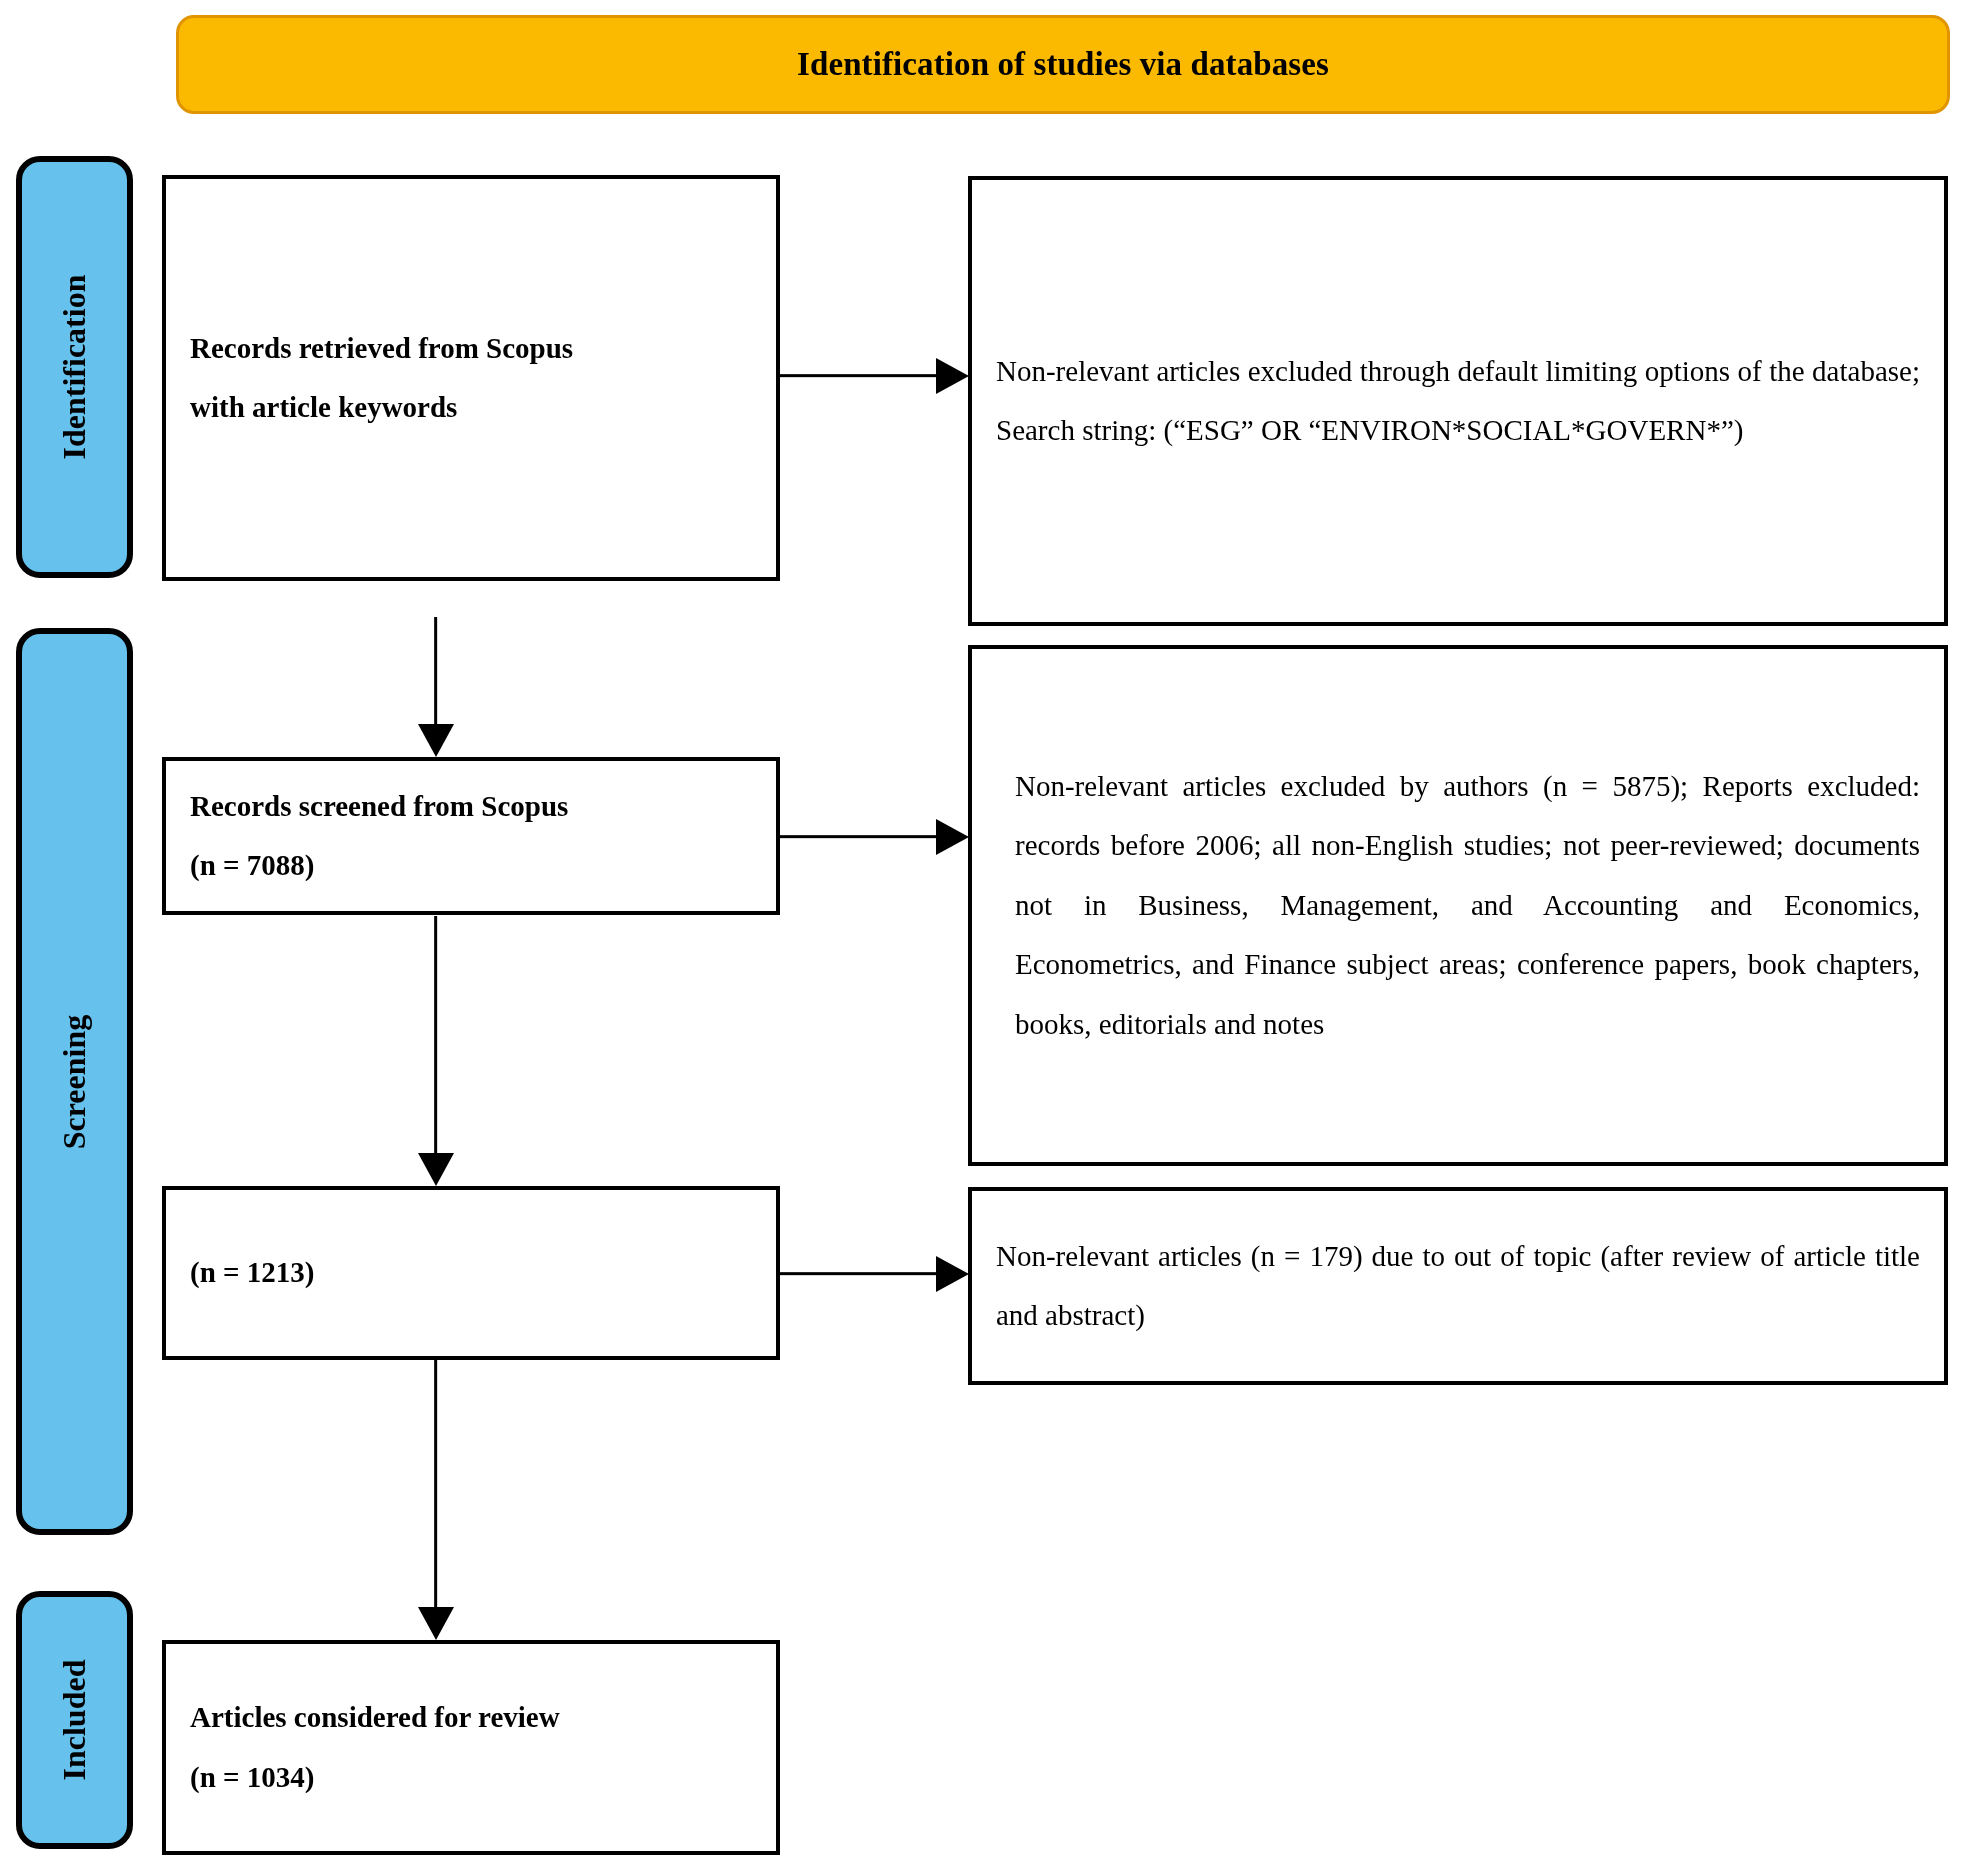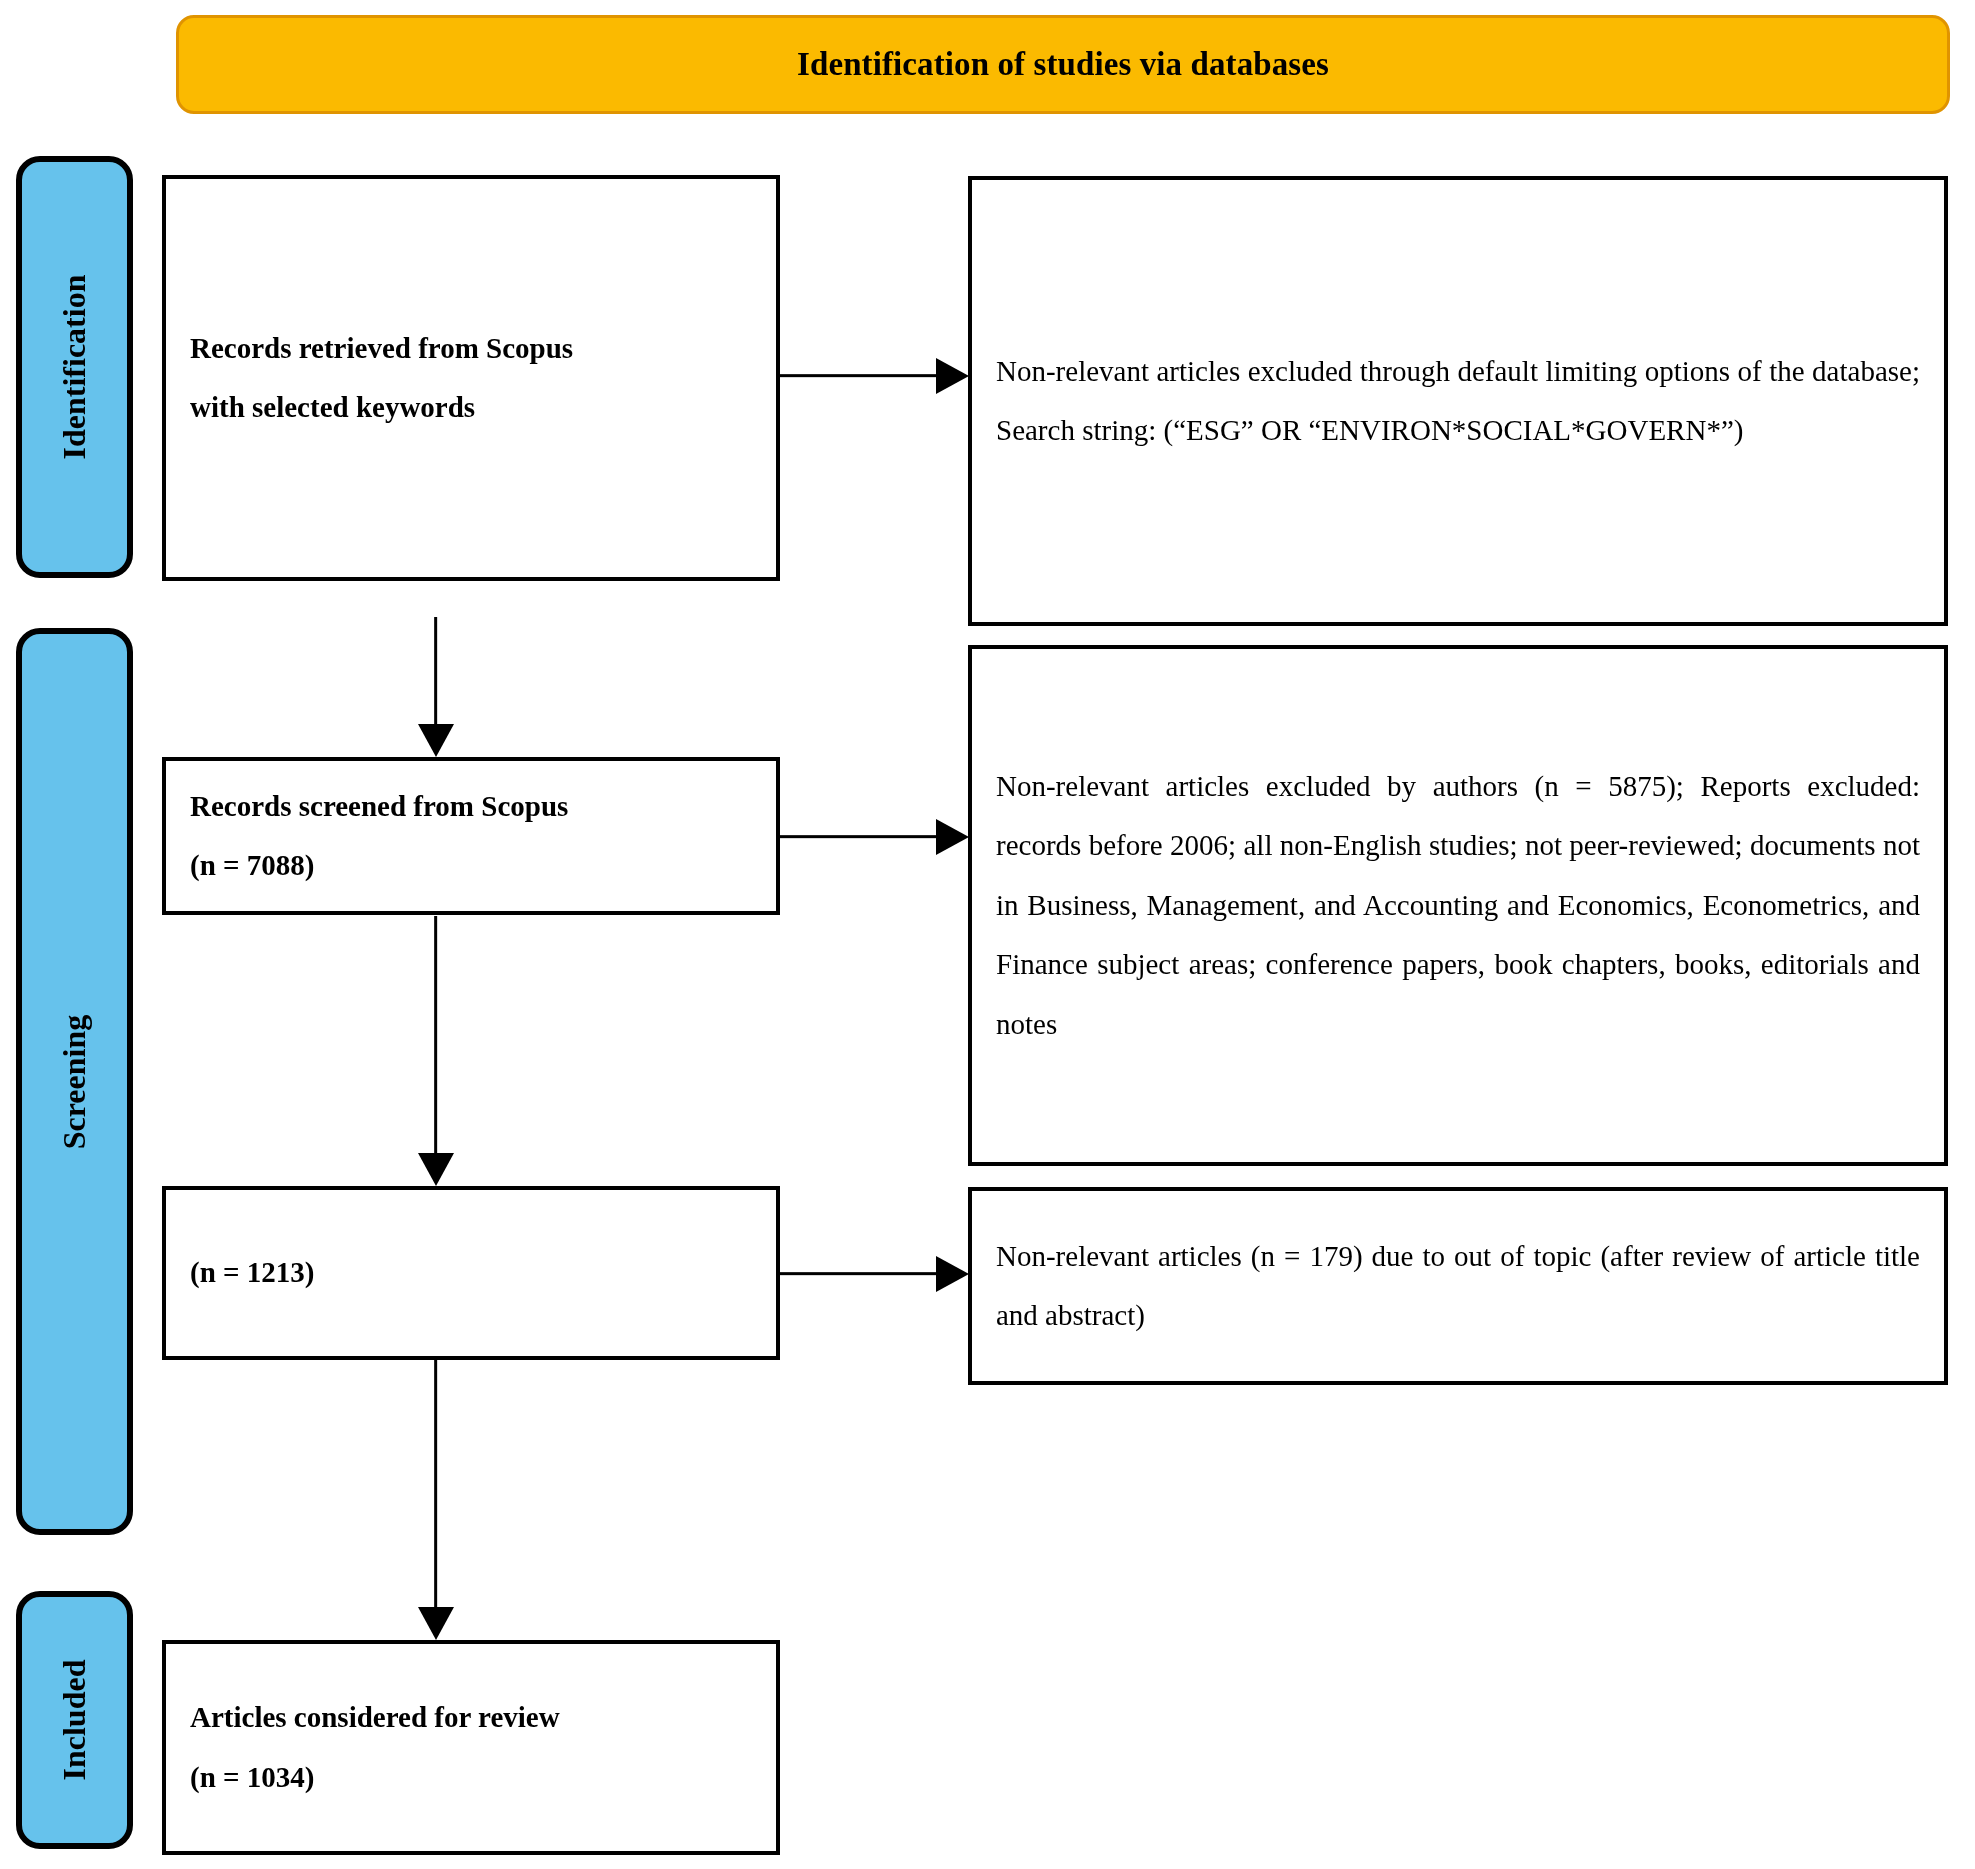--- a/index.html
+++ b/index.html
@@ -86,21 +86,21 @@
   .flow-box .btext .nl { display: block; font-weight: bold; }
 
   
   #box-retrieved { left: 162px;  top: 175px;  width: 618px; height: 406px; }
   #box-screened  { left: 162px;  top: 757px; width: 618px; height: 158px; }
   #box-assessed  { left: 162px;  top: 1186px; width: 618px; height: 174px; }
   #box-included  { left: 162px;  top: 1640px; width: 618px; height: 215px; }
 
   
   #box-excl-default   { left: 968px; top: 176px;  width: 980px; height: 450px; }
-  #box-excl-authors   { left: 968px; top: 645px; width: 980px; height: 521px; }
+  #box-excl-authors   { left: 968px; top: 645px; width: 980px; height: 521px; padding-left: 19px; }
   #box-excl-nonrel    { left: 968px; top: 1187px; width: 980px; height: 198px; }
 
   
   .arrow-h, .arrow-v {
     position: absolute;
   }
   .arrow-h .shaft {
     position: absolute;
     left: 0;
     top: 50%;
@@ -160,21 +160,21 @@
   <div class="stage-label" id="label-screening">
     <span class="vtext">Screening</span>
   </div>
   <div class="stage-label" id="label-included">
     <span class="vtext">Included</span>
   </div>
 
   <div class="flow-box" id="box-retrieved">
     <div class="btext">
       <span class="nl">Records retrieved from Scopus</span>
-      <span class="nl">with selected keywords</span>
+      <span class="nl">with article keywords</span>
     </div>
   </div>
 
   <div class="flow-box" id="box-screened">
     <div class="btext no-justify">
       <span class="nl">Records screened from Scopus</span>
       <span class="nl">(n = 7088)</span>
     </div>
   </div>
 

